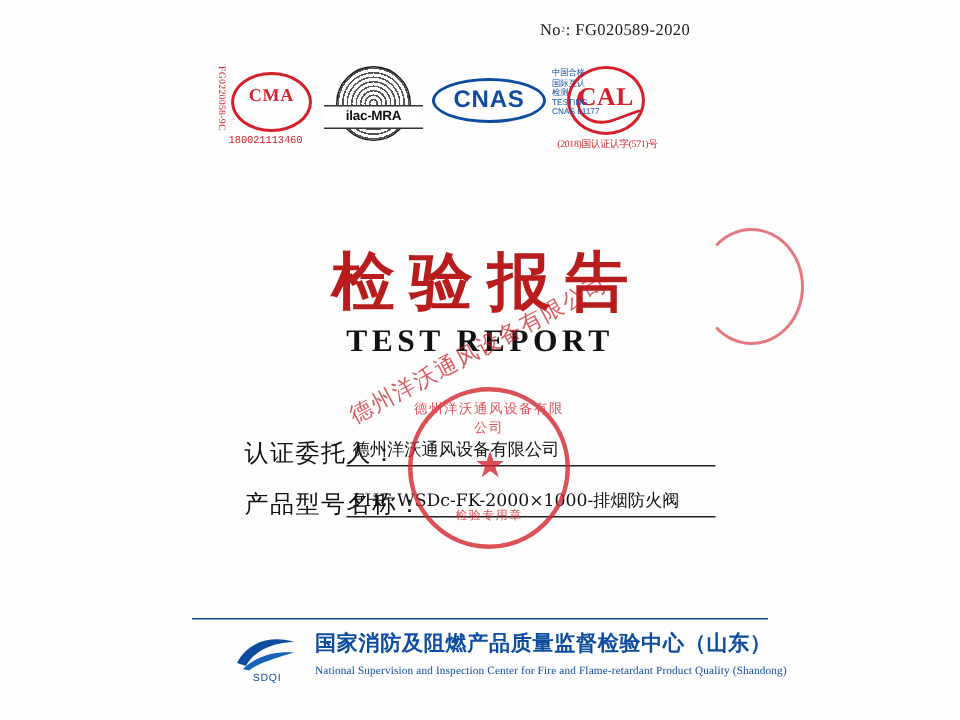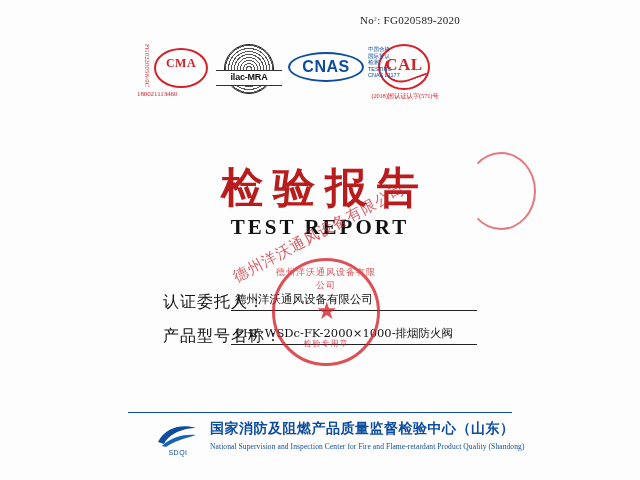--- a/index.html
+++ b/index.html
@@ -83,23 +83,25 @@
     writing-mode: vertical-rl;
     text-orientation: mixed;
     letter-spacing: 0.2px;
     line-height: 8px;
   }
   .cma-bottom {
     position: absolute;
     left: -3px;
     top: 48px;
     width: 80px;
+    text-align: center;
     font-size: 7px;
     color: #d4202a;
     letter-spacing: -0.1px;
+    font-family: Liberation Mono, monospace;
   }
 
   
   .logo-ilac { left: 78px; width: 62px; }
   .ilac-circle {
     position: absolute;
     left: 6px; top: 2px;
     width: 50px; height: 50px;
     border-radius: 50%;
     border: 1.5px solid #1a1a1a;

